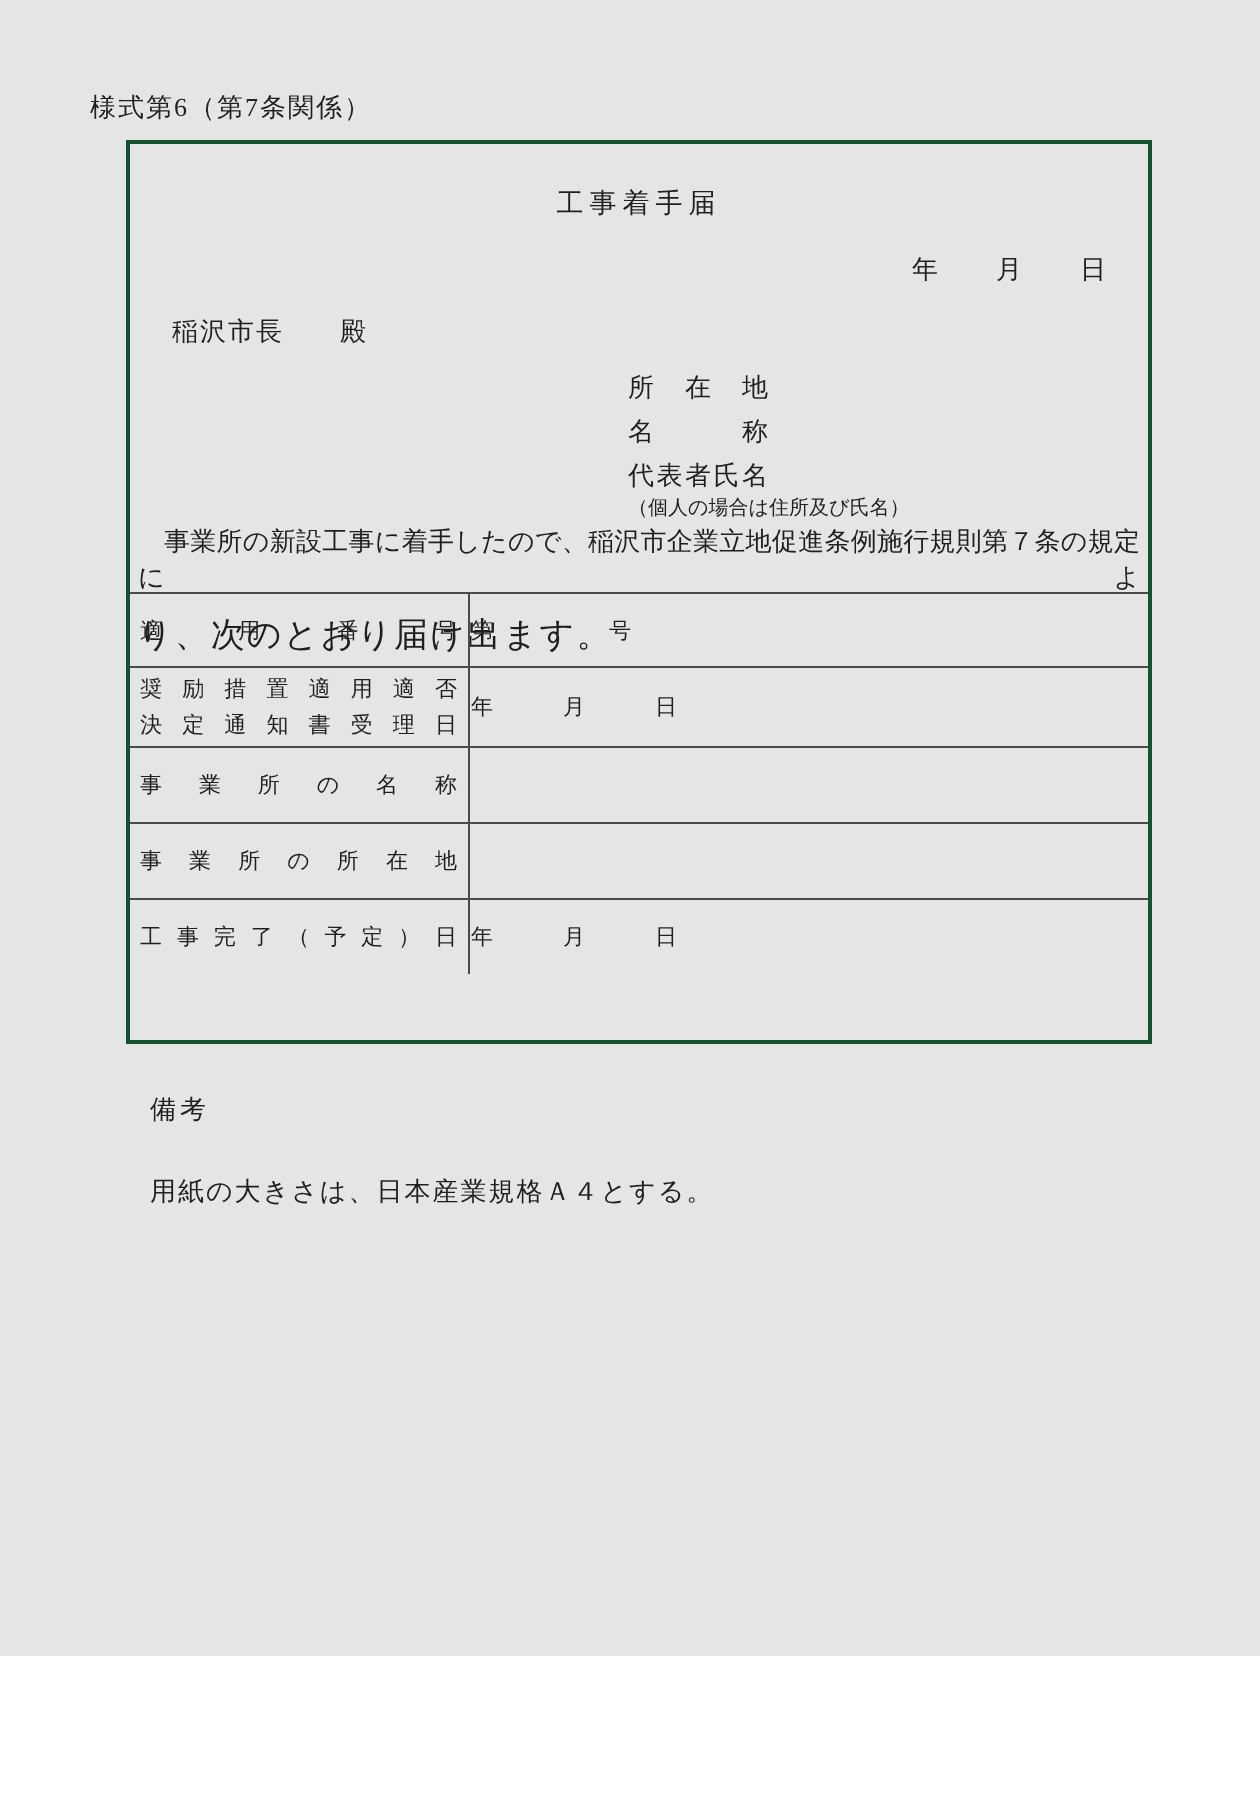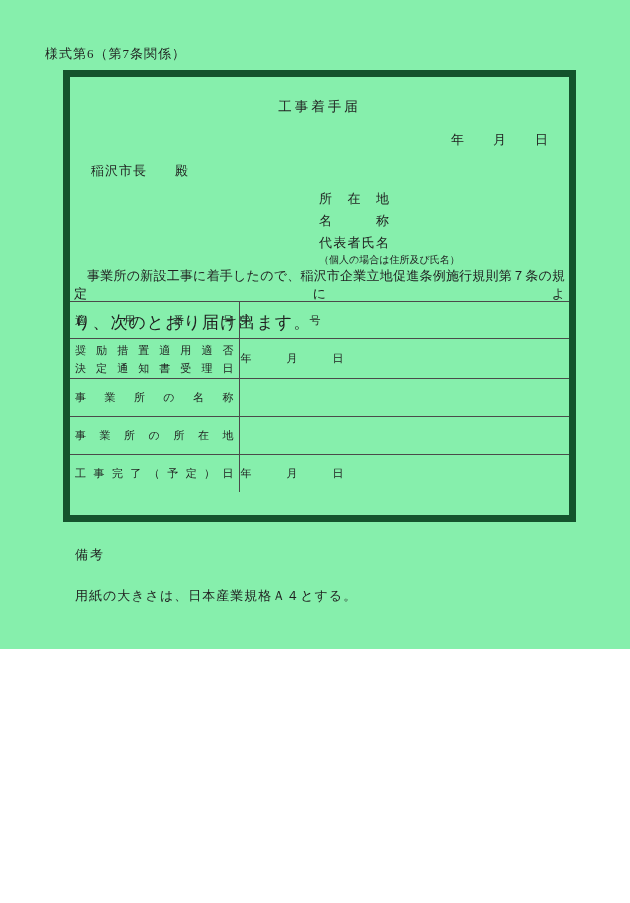--- a/index.html
+++ b/index.html
@@ -2,27 +2,27 @@
 <html><head>
 <meta charset="utf-8">
 <style>
   html,body{margin:0;padding:0;}
   body{
     width:630px;height:903px;background:#ffffff;
     font-family:"Liberation Serif","DejaVu Serif",serif;
     color:#1f1f1f;font-size:13px;
     -webkit-font-smoothing:antialiased;
   }
-  #page{position:relative;width:630px;height:649px;background:#86efac;overflow:hidden;}
+  #page{position:relative;width:630px;height:828px;background:#e5e5e5;overflow:hidden;}
 
   .form-no{position:absolute;left:45px;top:46px;letter-spacing:1px;line-height:16px;}
 
   .box{
     position:absolute;left:63px;top:70px;width:513px;height:452px;
-    border:7px solid #14532d;box-sizing:border-box;
+    border:2px solid #14532d;box-sizing:border-box;
   }
 
   .title{margin-top:21px;text-align:center;letter-spacing:3px;line-height:17px;font-size:13.5px;}
   .date-top{margin-top:16px;text-align:right;padding-right:20px;line-height:17px;letter-spacing:1px;}
   .addressee{margin-top:14px;padding-left:21px;line-height:17px;letter-spacing:1px;}
 
   .applicant{margin:9px 0 0 249px;width:70px;}
   .applicant .jline{
     text-align:justify;text-align-last:justify;
     line-height:22px;letter-spacing:0;font-family:Liberation Serif, serif;

